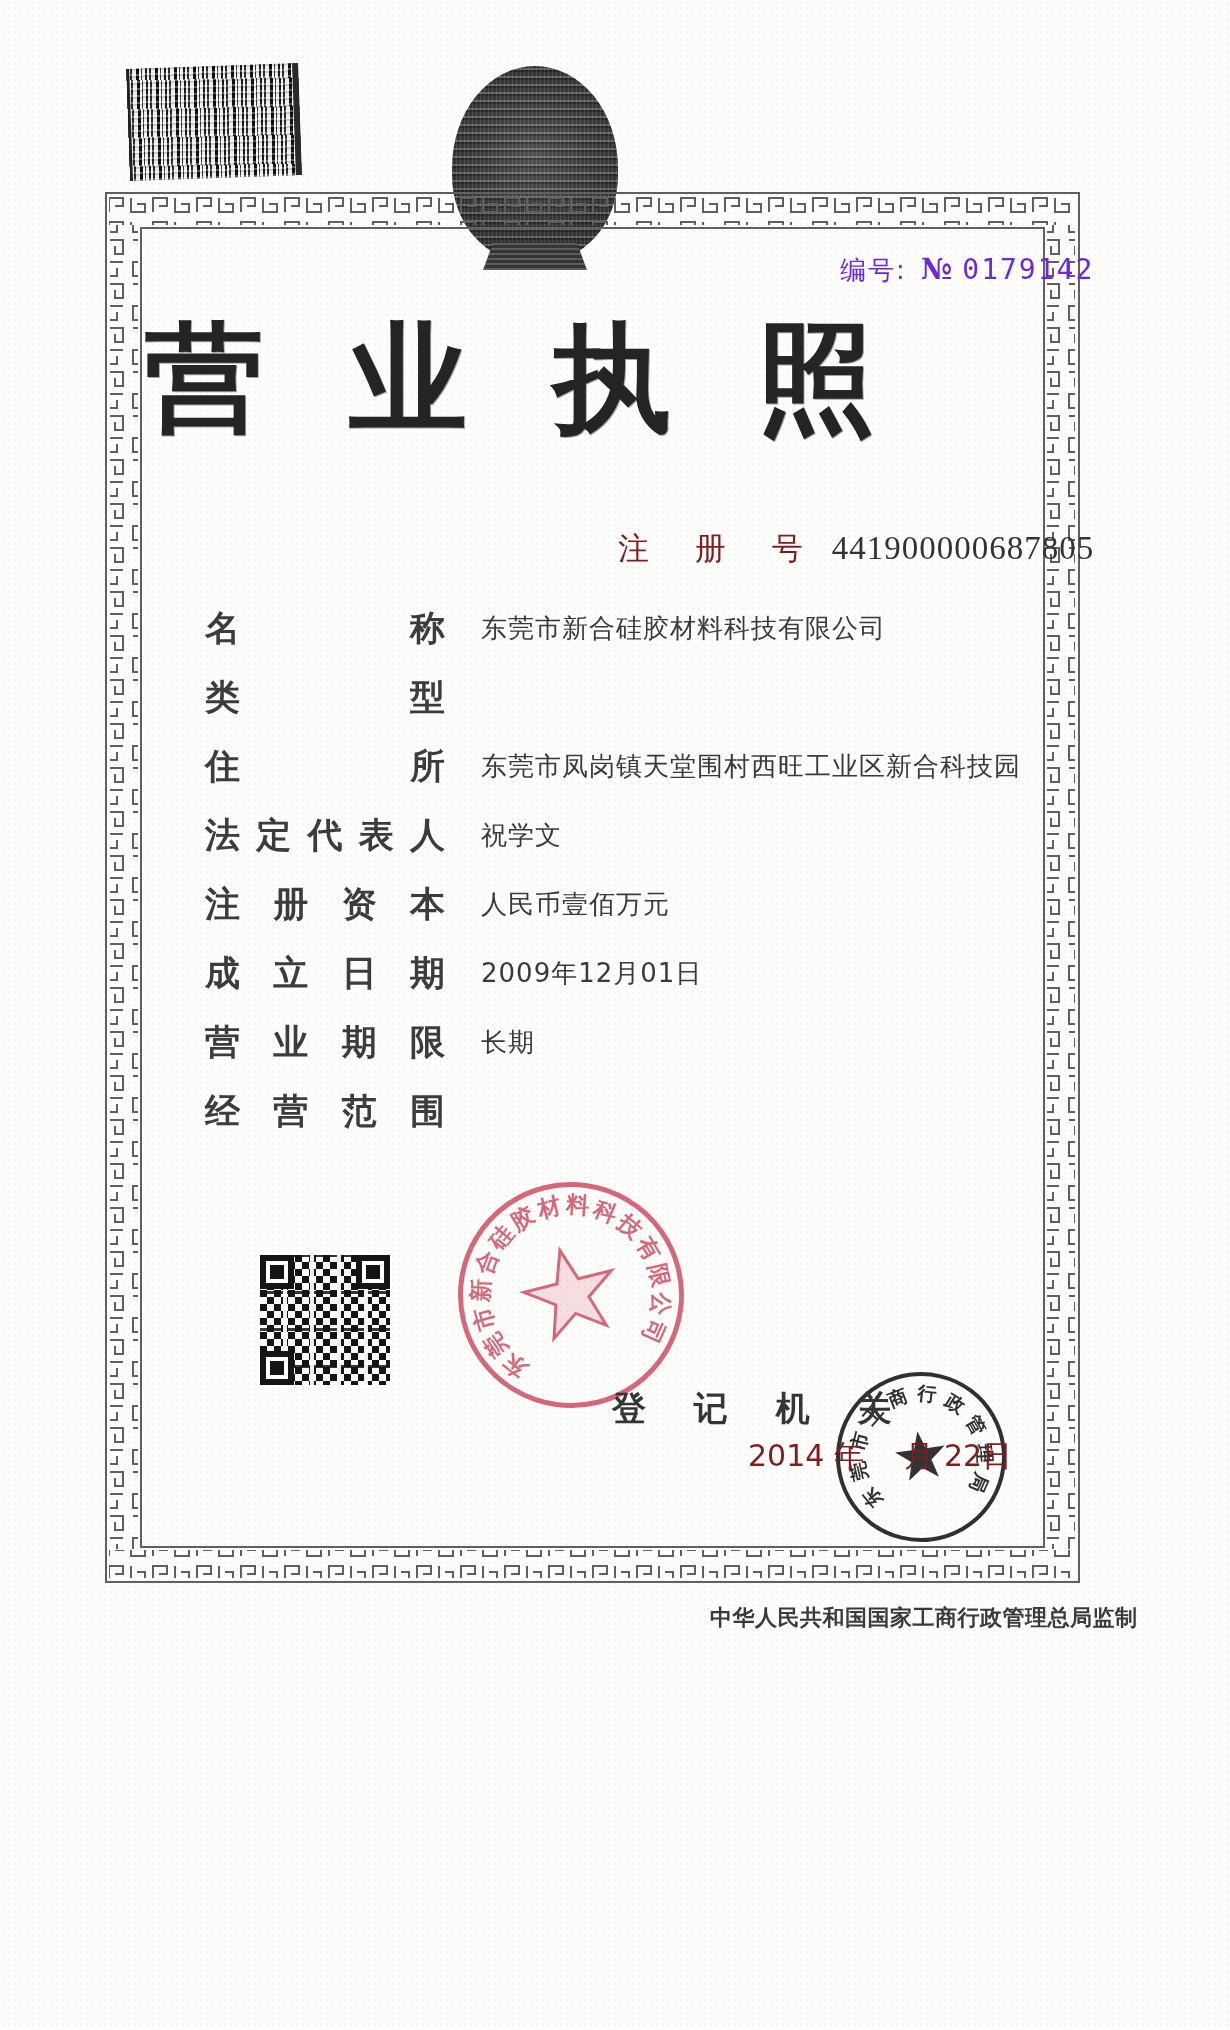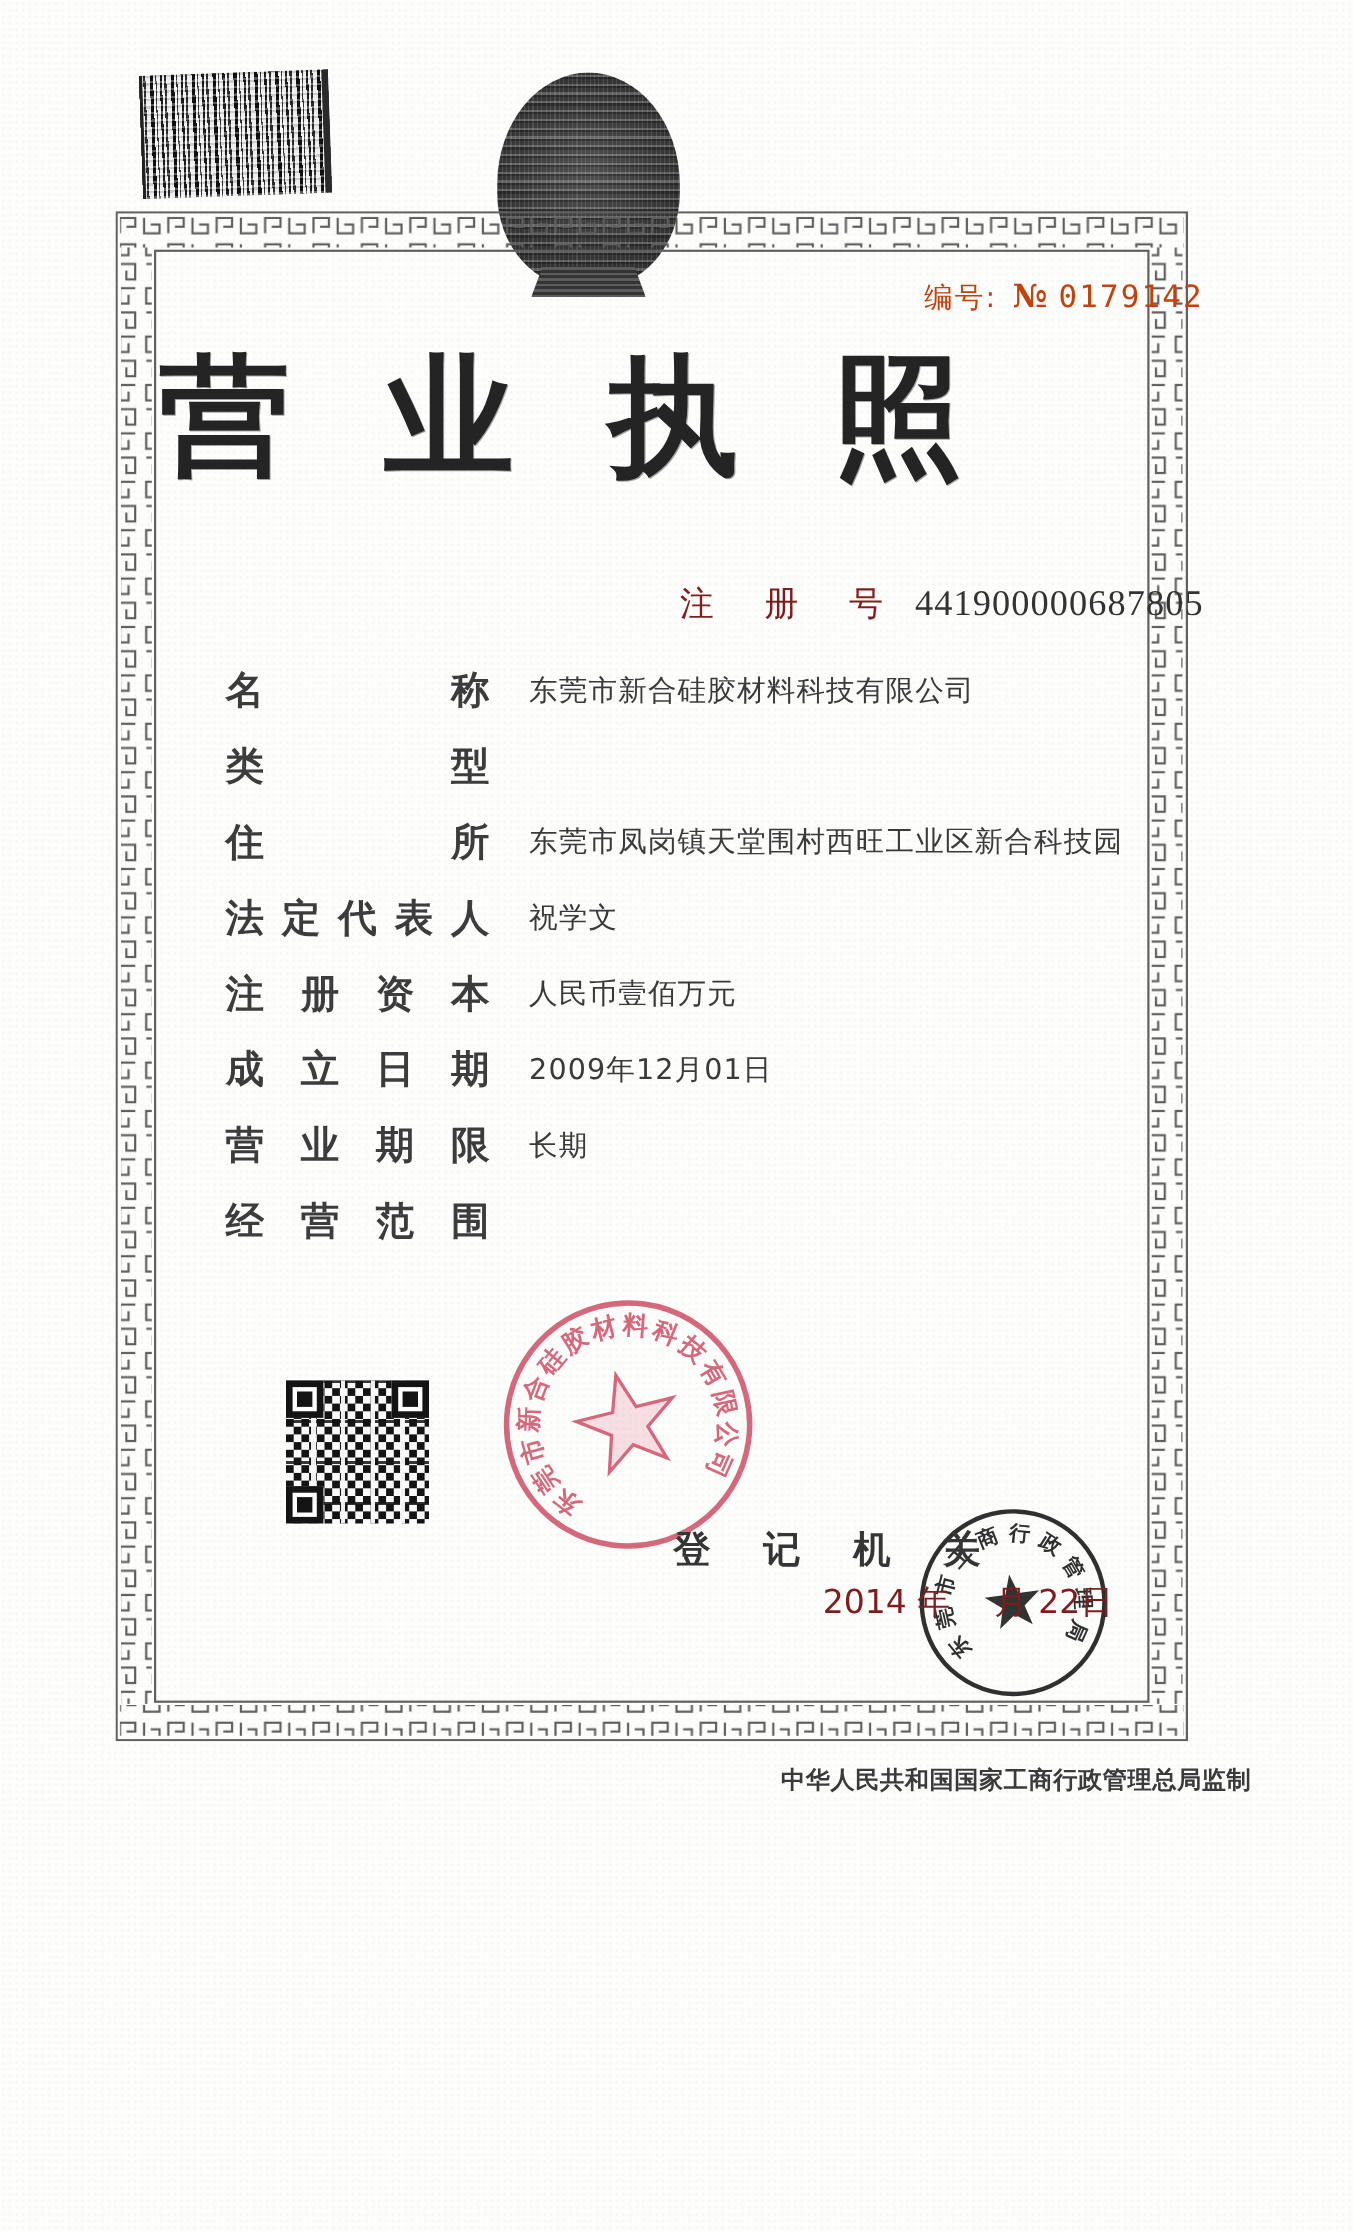--- a/index.html
+++ b/index.html
@@ -25,21 +25,21 @@
       repeating-linear-gradient(90deg, rgba(255,255,255,.12) 0 1px, transparent 1px 4px),
       radial-gradient(circle at 50% 45%, #4f4f4f 0%, #343434 60%, #2b2b2b 100%);}
   .emblem::after{content:"";position:absolute;left:50%;bottom:-8px;transform:translateX(-50%);
     width:104px;height:28px;clip-path:polygon(10% 0,90% 0,100% 100%,0 100%);
     background:#343434;
     background-image:repeating-linear-gradient(0deg, rgba(255,255,255,.2) 0 2px, transparent 2px 5px);}
 
   
   .frame{position:absolute;left:105px;top:192px;}
 
-  .serial{position:absolute;left:840px;top:252px;font-size:26px;color:#c2410c;letter-spacing:2px;white-space:nowrap;}
+  .serial{position:absolute;left:840px;top:252px;font-size:26px;color:#6d28d9;letter-spacing:2px;white-space:nowrap;}
   .serial .nosym{font-family:"DejaVu Serif",serif;font-weight:700;font-size:29px;margin:0 8px 0 14px;}
   .serial .num{font-family:"DejaVu Sans Mono",monospace;font-size:28px;}
 
   .title{position:absolute;left:105px;top:300px;width:836px;text-align:center;
     font-size:118px;font-weight:800;color:#242424;letter-spacing:86px;padding-left:40px;box-sizing:border-box;
     text-shadow:1px 1px 0 rgba(0,0,0,.35);white-space:nowrap;}
 
   .regline{position:absolute;left:618px;top:528px;white-space:nowrap;}
   .regline .rlabel{font-size:31px;color:#7f1d1d;letter-spacing:18px;font-weight:500;}
   .regline .rnum{font-family:"Liberation Serif",serif;font-size:33px;color:#333;margin-left:6px;letter-spacing:1px;margin-top:27px;}

